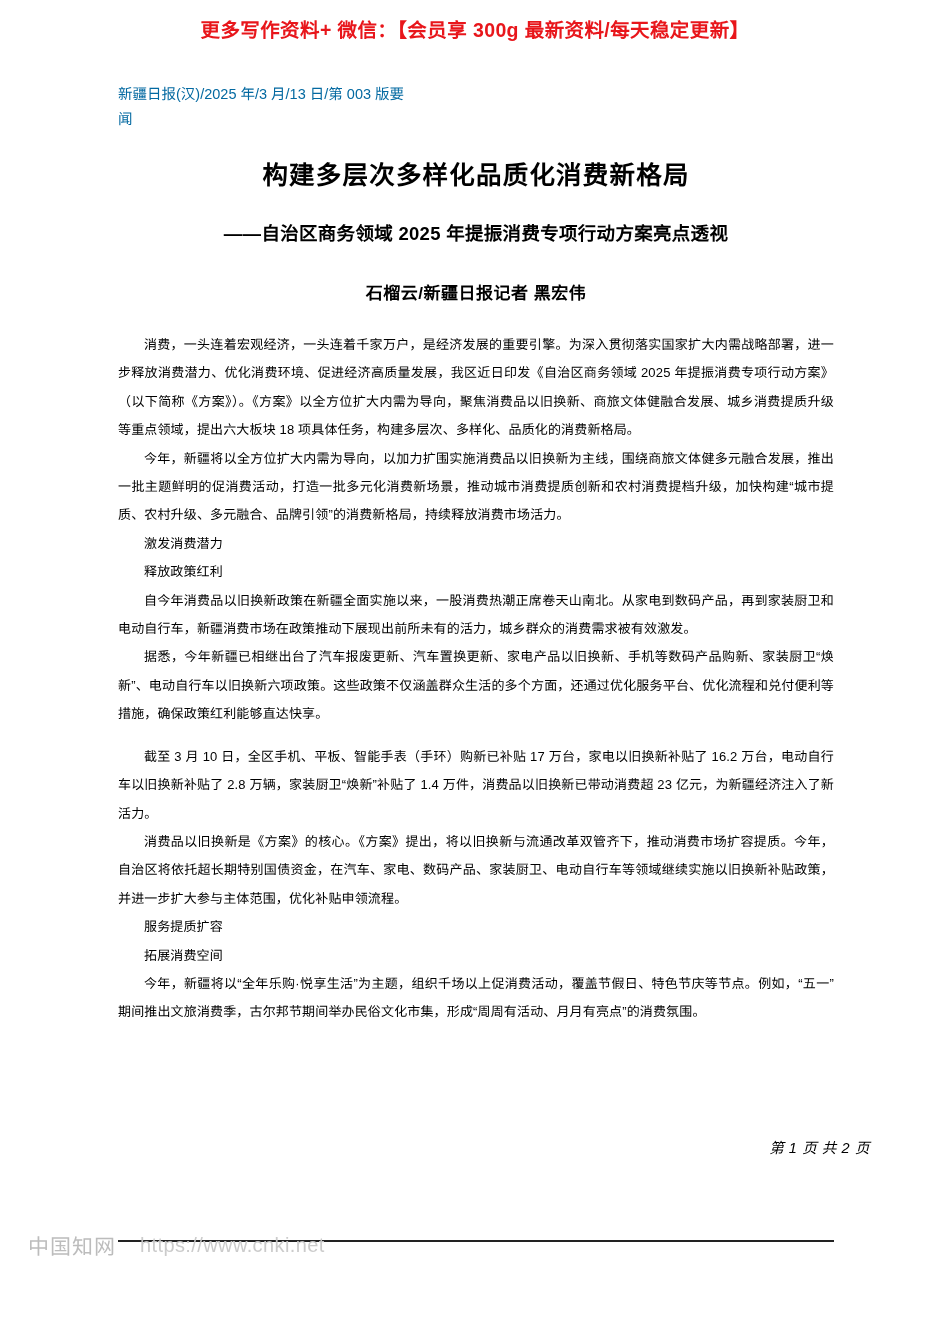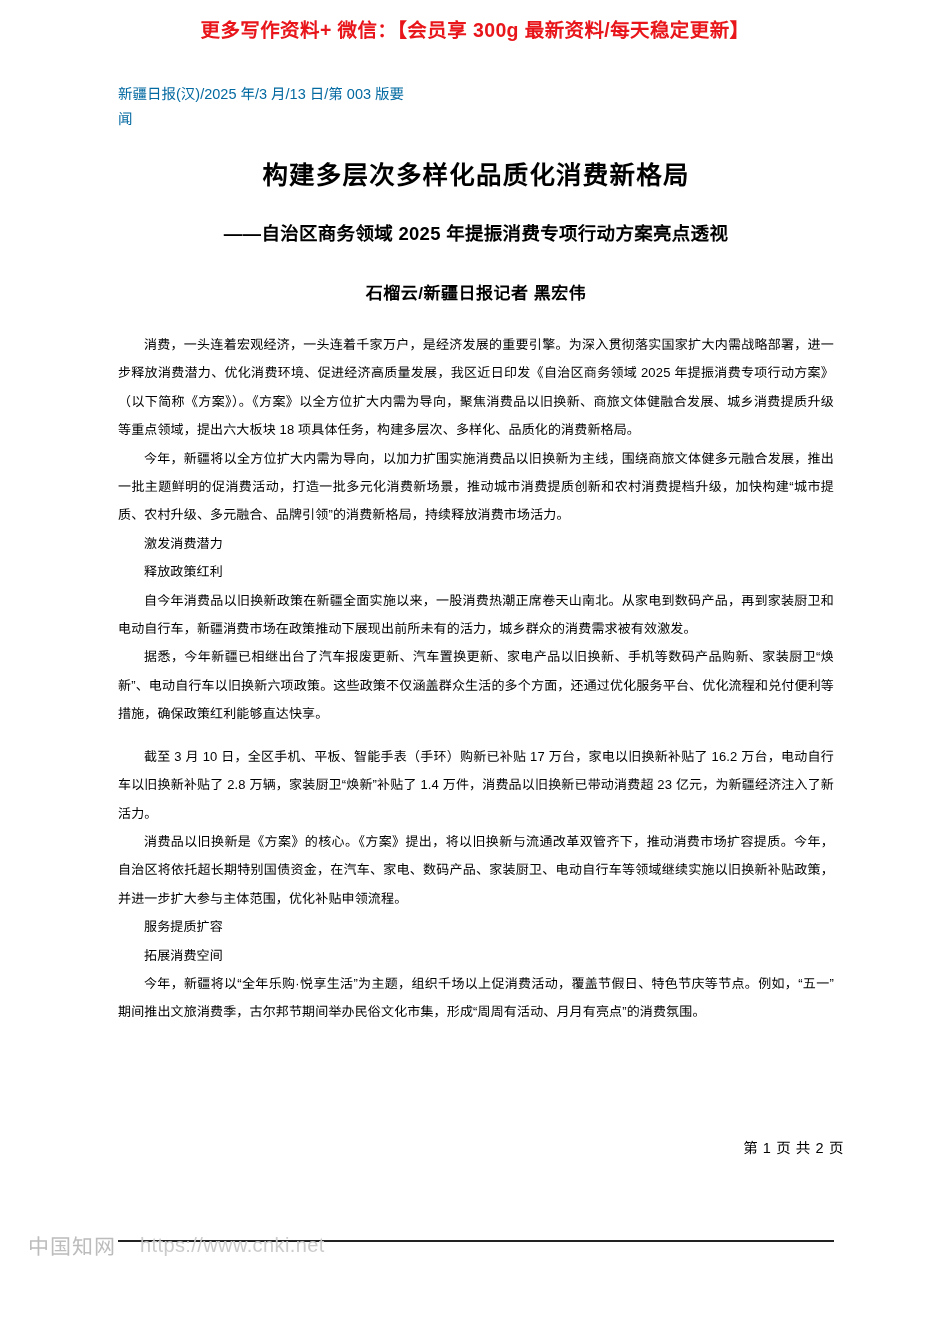--- a/index.html
+++ b/index.html
@@ -88,23 +88,24 @@
   }
   .para.gap-before { margin-top: 14px; }
   .para.sub-head { text-indent: 2em; }
 
   .footer-pager {
     position: absolute;
     top: 1136px;
     left: 0;
     width: 950px;
     text-align: right;
-    padding-right: 106px;
+    padding-right: 80px;
     font-size: 14.5px;
     letter-spacing: 0.6px;
+    font-style: italic;
   }
 
   .page-rule {
     position: absolute;
     top: 1240px;
     left: 118px;
     width: 716px;
     height: 0;
     border-top: 2px solid #222;
   }

